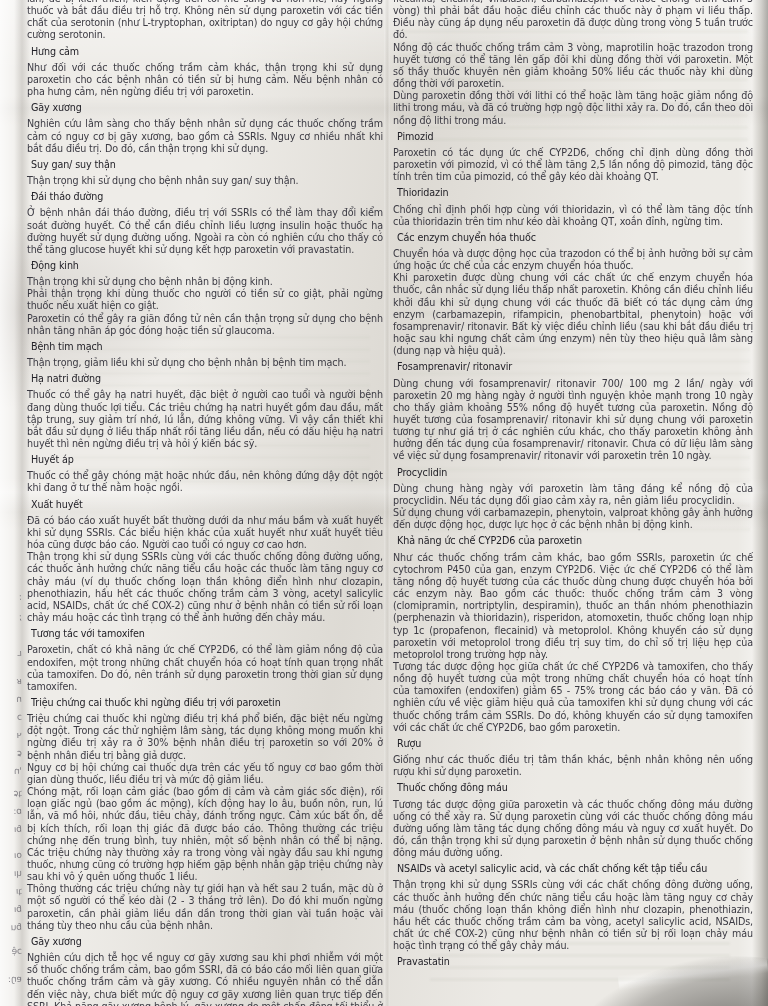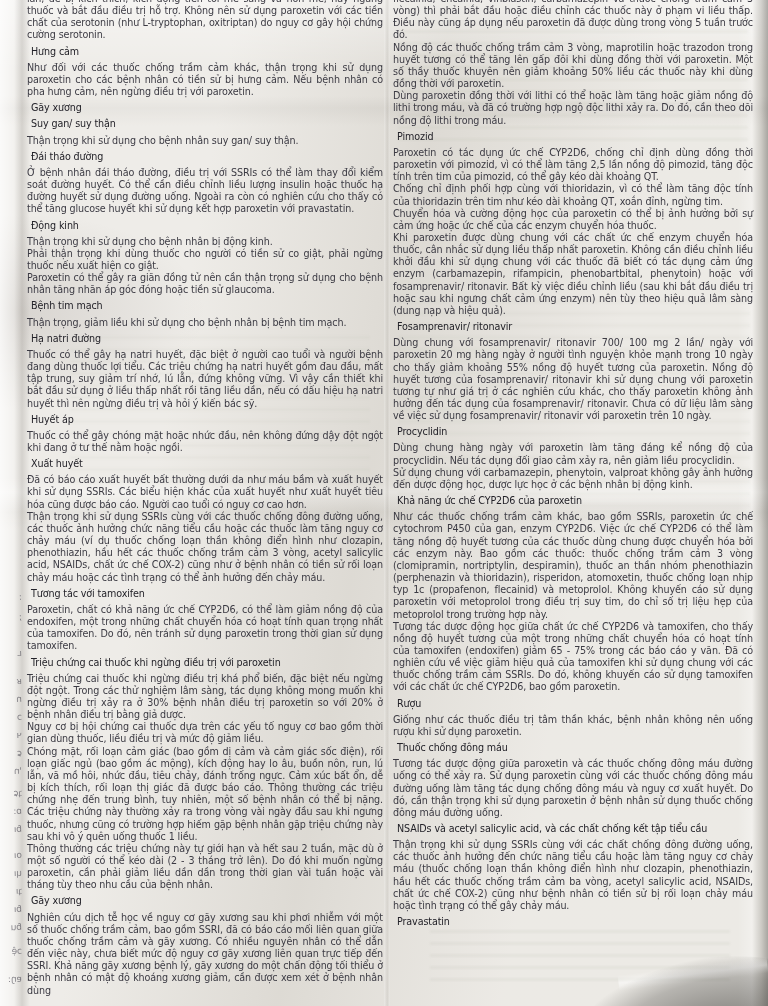--- a/index.html
+++ b/index.html
@@ -98,20 +98,21 @@
 <div class="ghost" id="ghost-1"></div>
 <div class="ghost" id="ghost-2"></div>
 <div class="ghost" id="ghost-3"></div>
 <div class="ghost" id="ghost-4"></div>
 
 <div class="col" id="left-col">
     <div class="para">lần, dễ bị kích thích, kích động tiến tới mê sảng và hôn mê, hãy ngừng thuốc và bắt đầu điều trị hỗ trợ. Không nên sử dụng paroxetin với các tiền chất của serotonin (như L-tryptophan, oxitriptan) do nguy cơ gây hội chứng cường serotonin.</div>
     <div class="heading">Hưng cảm</div>
     <div class="para">Như đối với các thuốc chống trầm cảm khác, thận trọng khi sử dụng paroxetin cho các bệnh nhân có tiền sử bị hưng cảm. Nếu bệnh nhân có pha hưng cảm, nên ngừng điều trị với paroxetin.</div>
     <div class="heading">Gãy xương</div>
+    <div class="para">Nghiên cứu lâm sàng cho thấy bệnh nhân sử dụng các thuốc chống trầm cảm có nguy cơ bị gãy xương, bao gồm cả SSRIs. Nguy cơ nhiều nhất khi bắt đầu điều trị. Do đó, cần thận trọng khi sử dụng.</div>
     <div class="heading">Suy gan/ suy thận</div>
     <div class="para">Thận trọng khi sử dụng cho bệnh nhân suy gan/ suy thận.</div>
     <div class="heading">Đái tháo đường</div>
     <div class="para">Ở bệnh nhân đái tháo đường, điều trị với SSRIs có thể làm thay đổi kiểm soát đường huyết. Có thể cần điều chỉnh liều lượng insulin hoặc thuốc hạ đường huyết sử dụng đường uống. Ngoài ra còn có nghiên cứu cho thấy có thể tăng glucose huyết khi sử dụng kết hợp paroxetin với pravastatin.</div>
     <div class="heading">Động kinh</div>
     <div class="para">Thận trọng khi sử dụng cho bệnh nhân bị động kinh.</div>
     <div class="para">Phải thận trọng khi dùng thuốc cho người có tiền sử co giật, phải ngừng thuốc nếu xuất hiện co giật.</div>
     <div class="para">Paroxetin có thể gây ra giãn đồng tử nên cần thận trọng sử dụng cho bệnh nhân tăng nhãn áp góc đóng hoặc tiền sử glaucoma.</div>
     <div class="heading">Bệnh tim mạch</div>
     <div class="para">Thận trọng, giảm liều khi sử dụng cho bệnh nhân bị bệnh tim mạch.</div>
@@ -131,22 +132,24 @@
     <div class="para">Thông thường các triệu chứng này tự giới hạn và hết sau 2 tuần, mặc dù ở một số người có thể kéo dài (2 - 3 tháng trở lên). Do đó khi muốn ngừng paroxetin, cần phải giảm liều dần dần trong thời gian vài tuần hoặc vài tháng tùy theo nhu cầu của bệnh nhân.</div>
     <div class="heading">Gãy xương</div>
     <div class="para">Nghiên cứu dịch tễ học về nguy cơ gãy xương sau khi phơi nhiễm với một số thuốc chống trầm cảm, bao gồm SSRI, đã có báo cáo mối liên quan giữa thuốc chống trầm cảm và gãy xương. Có nhiều nguyên nhân có thể dẫn đến việc này, chưa biết mức độ nguy cơ gãy xương liên quan trực tiếp đến SSRI. Khả năng gãy xương bệnh lý, gãy xương do một chấn động tối thiểu ở bệnh nhân có mật độ khoáng xương giảm, cần được xem xét ở bệnh nhân dùng</div>
   </div>
 <div class="col" id="right-col">
     <div class="para">flecainid, encainid, vinblastin, carbamazepin và thuốc chống trầm cảm 3 vòng) thì phải bắt đầu hoặc điều chỉnh các thuốc này ở phạm vi liều thấp. Điều này cũng áp dụng nếu paroxetin đã được dùng trong vòng 5 tuần trước đó.</div>
     <div class="para">Nồng độ các thuốc chống trầm cảm 3 vòng, maprotilin hoặc trazodon trong huyết tương có thể tăng lên gấp đôi khi dùng đồng thời với paroxetin. Một số thầy thuốc khuyên nên giảm khoảng 50% liều các thuốc này khi dùng đồng thời với paroxetin.</div>
     <div class="para">Dùng paroxetin đồng thời với lithi có thể hoặc làm tăng hoặc giảm nồng độ lithi trong máu, và đã có trường hợp ngộ độc lithi xảy ra. Do đó, cần theo dõi nồng độ lithi trong máu.</div>
     <div class="heading">Pimozid</div>
     <div class="para">Paroxetin có tác dụng ức chế CYP2D6, chống chỉ định dùng đồng thời paroxetin với pimozid, vì có thể làm tăng 2,5 lần nồng độ pimozid, tăng độc tính trên tim của pimozid, có thể gây kéo dài khoảng QT.</div>
+    <div class="heading">Thioridazin</div>
     <div class="para">Chống chỉ định phối hợp cùng với thioridazin, vì có thể làm tăng độc tính của thioridazin trên tim như kéo dài khoảng QT, xoắn đỉnh, ngừng tim.</div>
-    <div class="para">Chuyển hóa và cường động học của paroxetin có thể bị ảnh hưởng bởi sự cảm ứng hoặc ức chế của các enzym chuyển hóa thuốc.</div>
+    <div class="heading">Các enzym chuyển hóa thuốc</div>
+    <div class="para">Chuyển hóa và dược động học của trazodon có thể bị ảnh hưởng bởi sự cảm ứng hoặc ức chế của các enzym chuyển hóa thuốc.</div>
     <div class="para">Khi paroxetin được dùng chung với các chất ức chế enzym chuyển hóa thuốc, cân nhắc sử dụng liều thấp nhất paroxetin. Không cần điều chỉnh liều khởi đầu khi sử dụng chung với các thuốc đã biết có tác dụng cảm ứng enzym (carbamazepin, rifampicin, phenobartbital, phenytoin) hoặc với fosamprenavir/ ritonavir. Bất kỳ việc điều chỉnh liều (sau khi bắt đầu điều trị hoặc sau khi ngưng chất cảm ứng enzym) nên tùy theo hiệu quả lâm sàng (dung nạp và hiệu quả).</div>
     <div class="heading">Fosamprenavir/ ritonavir</div>
     <div class="para">Dùng chung với fosamprenavir/ ritonavir 700/ 100 mg 2 lần/ ngày với paroxetin 20 mg hàng ngày ở người tình nguyện khỏe mạnh trong 10 ngày cho thấy giảm khoảng 55% nồng độ huyết tương của paroxetin. Nồng độ huyết tương của fosamprenavir/ ritonavir khi sử dụng chung với paroxetin tương tự như giá trị ở các nghiên cứu khác, cho thấy paroxetin không ảnh hưởng đến tác dụng của fosamprenavir/ ritonavir. Chưa có dữ liệu lâm sàng về việc sử dụng fosamprenavir/ ritonavir với paroxetin trên 10 ngày.</div>
     <div class="heading">Procyclidin</div>
     <div class="para">Dùng chung hàng ngày với paroxetin làm tăng đáng kể nồng độ của procyclidin. Nếu tác dụng đối giao cảm xảy ra, nên giảm liều procyclidin.</div>
     <div class="para">Sử dụng chung với carbamazepin, phenytoin, valproat không gây ảnh hưởng đến dược động học, dược lực học ở các bệnh nhân bị động kinh.</div>
     <div class="heading">Khả năng ức chế CYP2D6 của paroxetin</div>
     <div class="para">Như các thuốc chống trầm cảm khác, bao gồm SSRIs, paroxetin ức chế cytochrom P450 của gan, enzym CYP2D6. Việc ức chế CYP2D6 có thể làm tăng nồng độ huyết tương của các thuốc dùng chung được chuyển hóa bởi các enzym này. Bao gồm các thuốc: thuốc chống trầm cảm 3 vòng (clomipramin, nortriptylin, despiramin), thuốc an thần nhóm phenothiazin (perphenazin và thioridazin), risperidon, atomoxetin, thuốc chống loạn nhịp typ 1c (propafenon, flecainid) và metoprolol. Không khuyến cáo sử dụng paroxetin với metoprolol trong điều trị suy tim, do chỉ số trị liệu hẹp của metoprolol trong trường hợp này.</div>
     <div class="para">Tương tác dược động học giữa chất ức chế CYP2D6 và tamoxifen, cho thấy nồng độ huyết tương của một trong những chất chuyển hóa có hoạt tính của tamoxifen (endoxifen) giảm 65 - 75% trong các báo cáo y văn. Đã có nghiên cứu về việc giảm hiệu quả của tamoxifen khi sử dụng chung với các thuốc chống trầm cảm SSRIs. Do đó, không khuyến cáo sử dụng tamoxifen với các chất ức chế CYP2D6, bao gồm paroxetin.</div>
     <div class="heading">Rượu</div>

